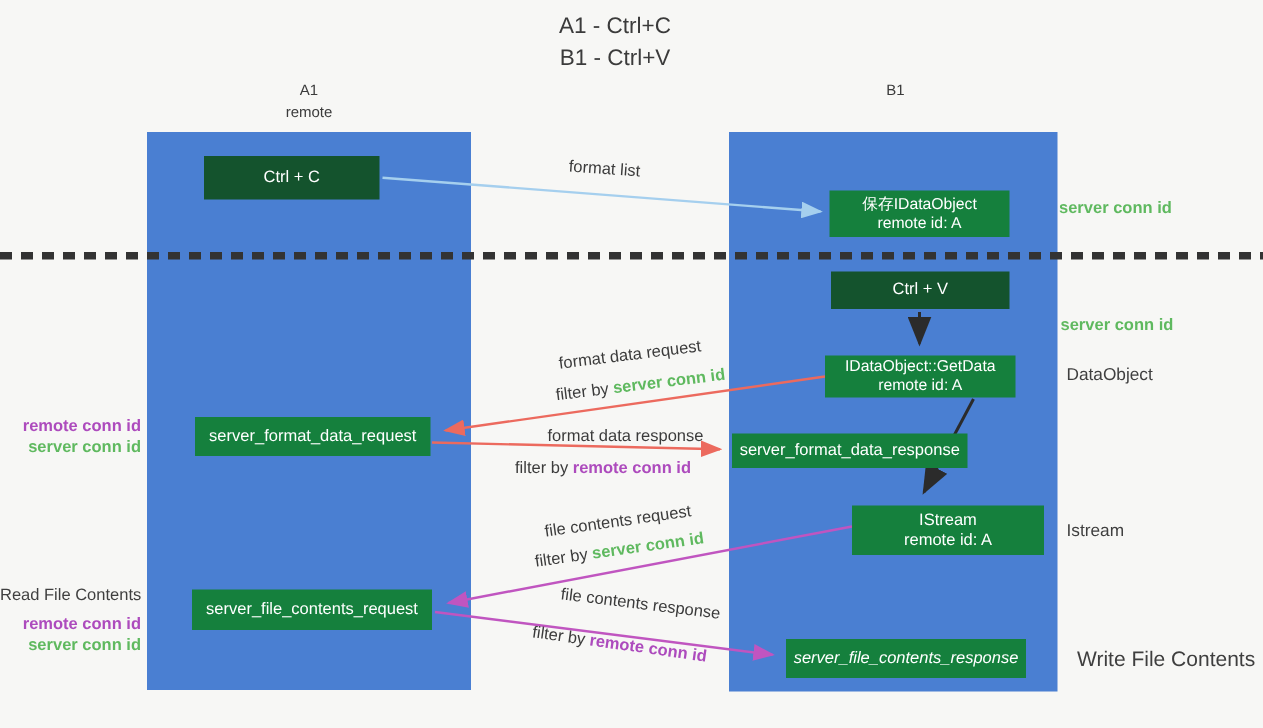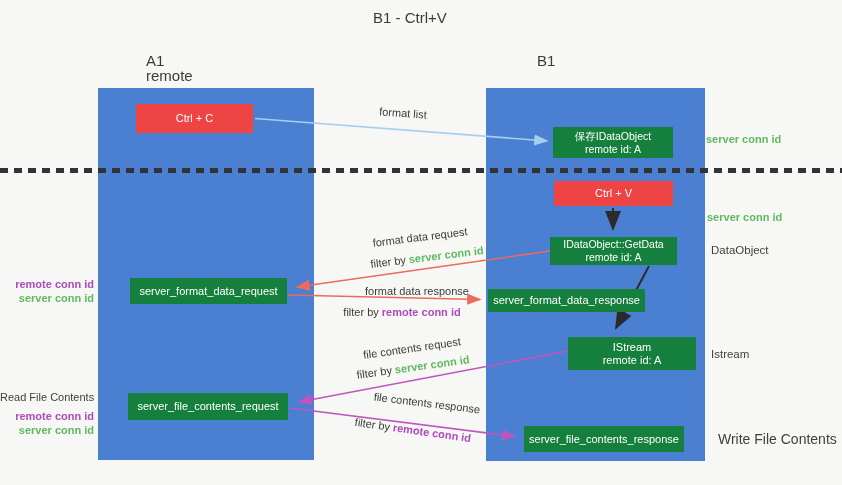--- a/index.html
+++ b/index.html
@@ -4,46 +4,46 @@
 <style>
   html,body { margin:0; padding:0; }
   body { font-family: "Liberation Sans", "DejaVu Sans", sans-serif; background:#f7f7f5; }
   .canvas { position:relative; width:842px; height:485px; background:#f7f7f5; overflow:hidden; }
 
   .abs { position:absolute; }
 
   .title { left:310px; top:7px; width:200px; text-align:center;
            font-size:15px; line-height:21px; color:#3b3b3b; }
 
-  .col-header { width:120px; text-align:left; font-size:15px; line-height:15px; color:#3b3b3b; }
+  .col-header { width:120px; text-align:center; font-size:10px; line-height:15px; color:#3b3b3b; }
   .col-header.left { left:146px; top:53px; }
   .col-header.right { left:537px; top:53px; }
 
   .column { background:#4a7fd2; }
   .column.left  { left:98px;  top:88px; width:216px; height:372px; }
   .column.right { left:486px; top:88px; width:219px; height:373px; }
 
   .divider { left:0; top:168px; width:842px; height:5px;
              background:repeating-linear-gradient(90deg,#333 0 8px,transparent 8px 14px); }
 
   .arrows { left:0; top:0; width:842px; height:485px; pointer-events:none; }
 
   .box { display:flex; flex-direction:column; align-items:center; justify-content:center;
          color:#fff; font-size:11px; line-height:13px; text-align:center; }
-  .box.green  { background:#ef4444; }
+  .box.green  { background:#14532d; }
   .box.orange { background:#15803d; }
   .box-ctrl-c   { left:136px; top:104px; width:117px; height:29px; }
   .box-save     { left:553px; top:127px; width:120px; height:31px; font-size:10.5px; }
   .box-ctrl-v   { left:554px; top:181px; width:119px; height:25px;text-align:center; }
   .box-getdata  { left:550px; top:237px; width:127px; height:28px; font-size:10.5px; }
   .box-fmt-req  { left:130px; top:278px; width:157px; height:26px; }
   .box-fmt-resp { left:488px; top:289px; width:157px; height:23px; }
   .box-istream  { left:568px; top:337px; width:128px; height:33px; }
   .box-file-req { left:128px; top:393px; width:160px; height:27px; }
-  .box-file-resp{ left:524px; top:426px; width:160px; height:26px; }
+  .box-file-resp{ left:524px; top:426px; width:160px; height:26px;font-style:italic; }
 
   .lbl { font-size:11px; color:#3b3b3b; white-space:nowrap; }
   .lbl.center { text-align:center; }
   .green-txt  { color:#5fb95f; font-weight:bold; }
   .purple-txt { color:#ad4bbd; font-weight:bold; }
   .gray-txt   { color:#3f3f3f; }
   .flt-pre { margin-right:3px; }
 
   .al-format-list { left:353px; top:107px; width:100px; transform:rotate(4deg); }
   .al-fdr         { left:368px; top:231px; width:104px; transform:rotate(-7deg); }
@@ -65,20 +65,21 @@
   .left-block-1 { left:8px; top:277px; width:86px; }
   .left-block-2 { left:0px;  top:390px; width:94px; }
   .read-line { margin-bottom:5px; }
 </style>
 </head>
 <body>
 
 <div class="canvas">
 
   <div class="abs title">
+    <div>A1 - Ctrl+C</div>
     <div>B1 - Ctrl+V</div>
   </div>
 
   <div class="abs col-header left">
     <div>A1</div>
     <div>remote</div>
   </div>
   <div class="abs col-header right">
     <div>B1</div>
   </div>

